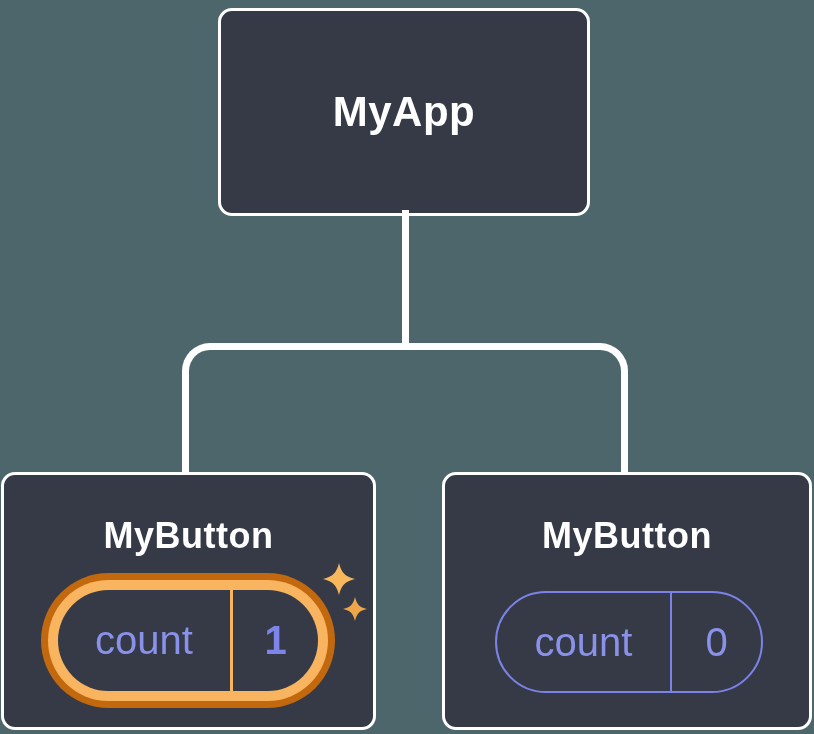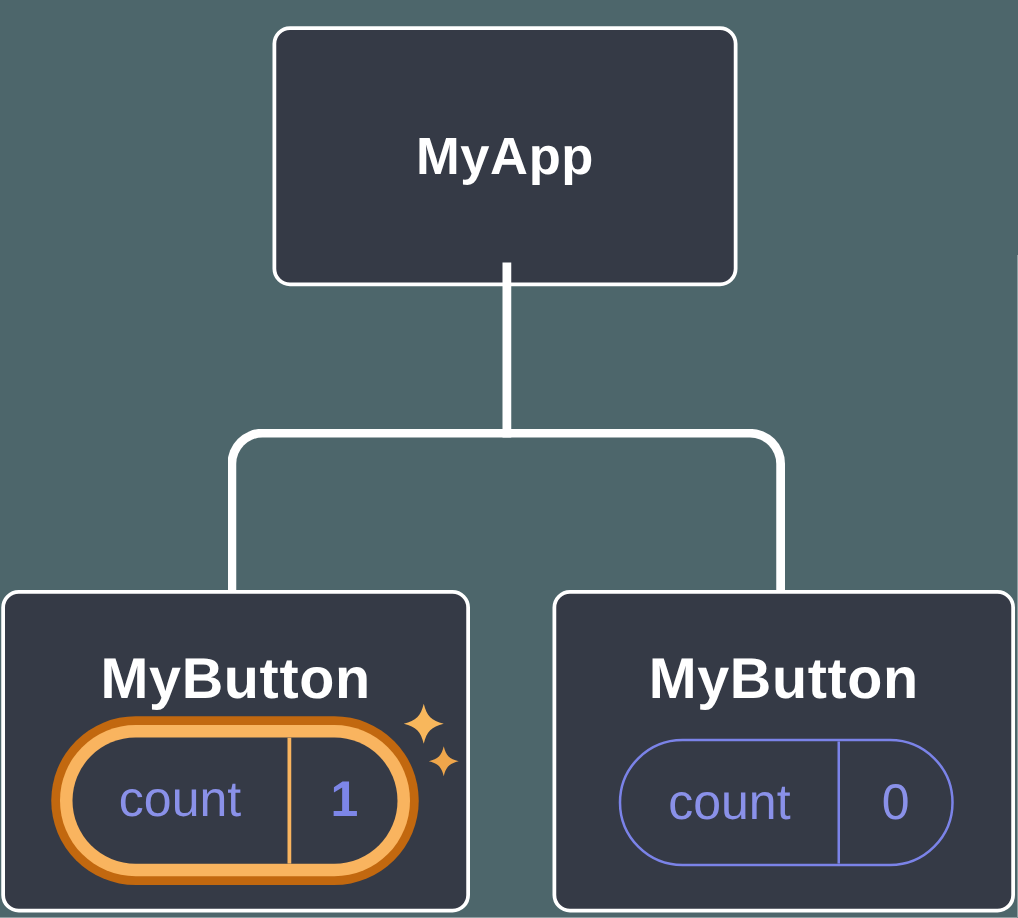--- a/index.html
+++ b/index.html
@@ -14,38 +14,38 @@
     overflow: hidden;
   }
 
   .node {
     position: absolute;
     background: #353a46;
     border: 3px solid #ffffff;
     border-radius: 14px;
   }
   .node-root {
-    left: 218px; top: 21px;
+    left: 218px; top: 8px;
     width: 372px; height: 208px;
     display: flex; align-items: center; justify-content: center;
   }
   .node-root .node-title {
     color: #ffffff;
     font-size: 42px;
     font-weight: 700;
     letter-spacing: 0.5px;
   }
   .node-child-left  { left: 1px;   top: 472px; width: 375px; height: 258px; }
   .node-child-right { left: 442px; top: 472px; width: 370px; height: 258px; }
 
   .child-title {
     margin-top: 40px;
     text-align: center;
     color: #ffffff;
-    font-size: 46px;
+    font-size: 36px;
     font-weight: 700;
     letter-spacing: 0.5px;
   }
 
   
   .stem {
     position: absolute;
     left: 402px; top: 210px;
     width: 7px; height: 140px;
     background: #ffffff;

